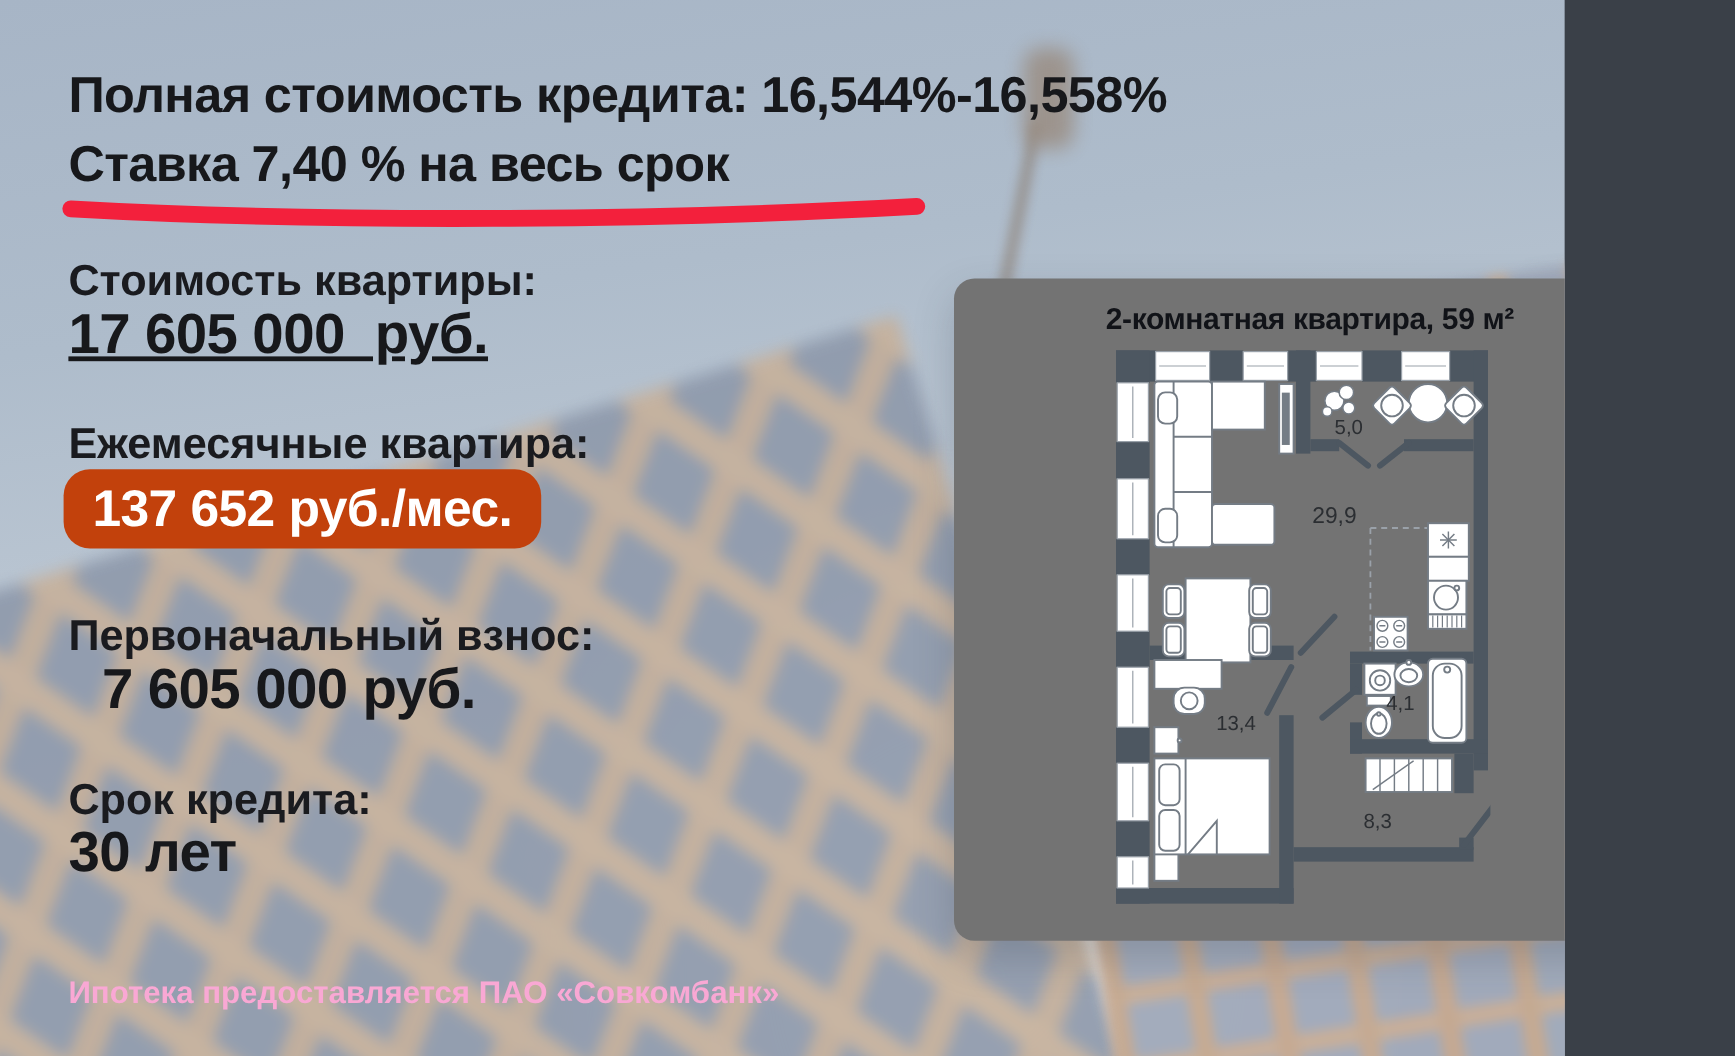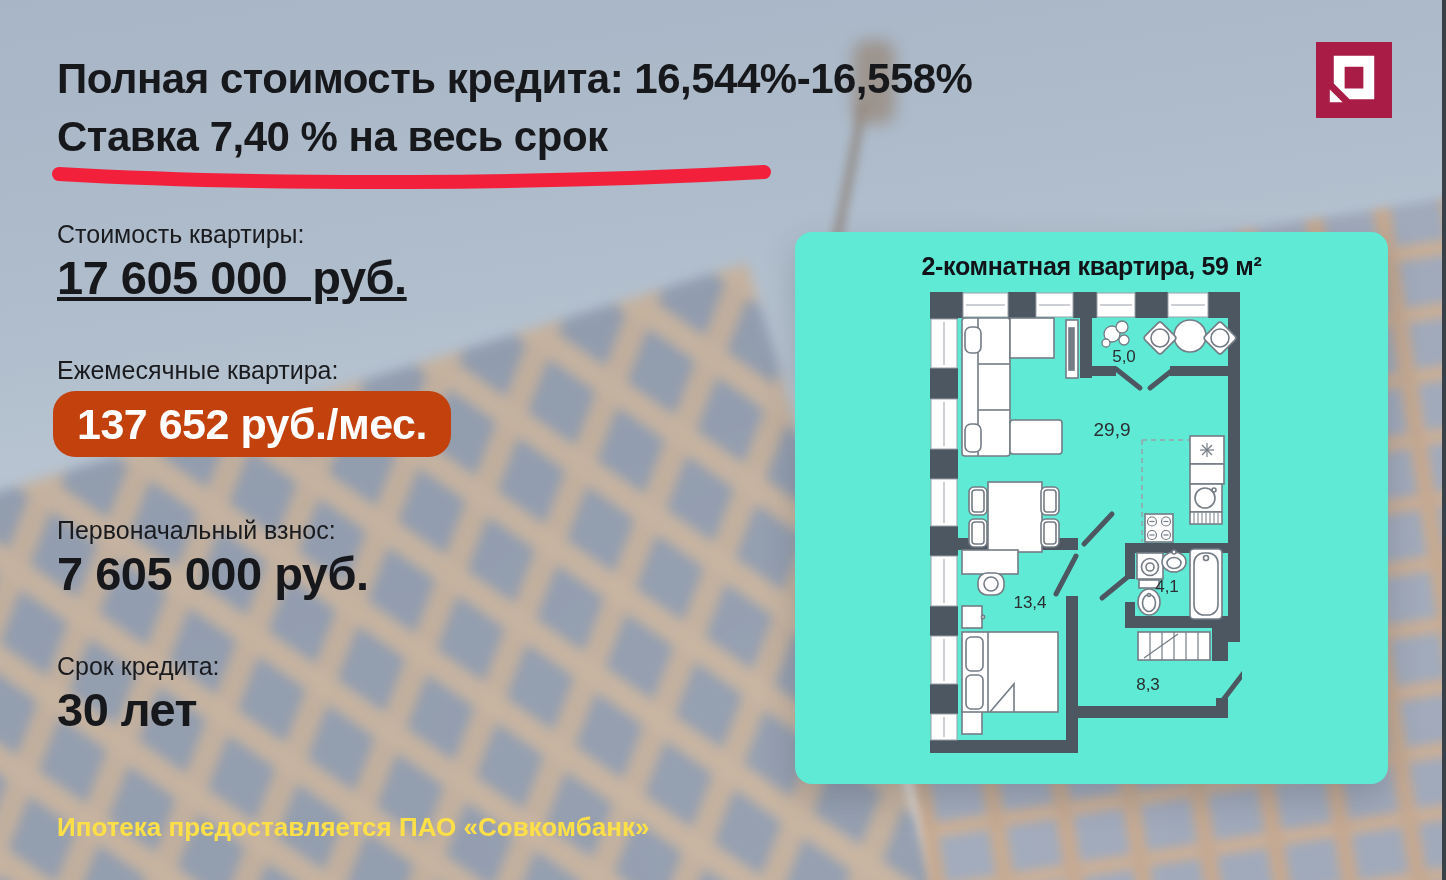--- a/index.html
+++ b/index.html
@@ -1,17 +1,17 @@
 <!DOCTYPE html>
 <html><head>
 <meta charset="utf-8">
 <style>
   html,body{margin:0;padding:0;background:#3a4048;}
   .poster{
-    position:relative; width:1442px; height:880px; overflow:hidden;
+    position:relative; width:1304px; height:880px; overflow:hidden;
     font-family:"Liberation Sans","DejaVu Sans",sans-serif; color:#17181b;
   }
   
   .sky{position:absolute; inset:0;
     background:linear-gradient(172deg,#a7b5c6 0%,#aebccb 28%,#bcc7d3 52%,#ccd4dc 72%,#c3ccd6 100%);}
   .sky-glow{position:absolute; left:420px; top:380px; width:740px; height:620px;
     background:radial-gradient(ellipse at 55% 70%, rgba(244,246,248,.95) 0%, rgba(236,240,244,.55) 45%, rgba(236,240,244,0) 75%);
     filter:blur(10px);}
   .bldg{position:absolute; filter:blur(6px);}
   .bldg-left{
@@ -34,35 +34,35 @@
   }
   .lamp-pole{position:absolute; left:845px; top:100px; width:9px; height:150px;
     background:#8d8177; transform:rotate(11deg); filter:blur(5px); opacity:.75;}
   .lamp-head{position:absolute; left:853px; top:40px; width:42px; height:84px;
     border-radius:14px; background:#998b7f; filter:blur(8px); opacity:.8;}
 
   
   .abs{position:absolute;}
   .headline{left:57px; top:50px; font-size:42px; font-weight:700; line-height:58px; letter-spacing:-.5px;}
   .underline-svg{left:50px; top:162px;}
-  .stat-label{left:57px; font-size:25px; font-weight:400; line-height:32px; color:#1a1b1f;}
+  .stat-label{left:57px; font-size:36px; font-weight:700; line-height:32px; color:#1a1b1f;}
   .stat-value{left:57px; font-size:47px; font-weight:700; line-height:56px; letter-spacing:-.5px; white-space:pre;}
   .lbl-price{top:218px;} .val-price{top:250px;text-decoration:underline;}
   .lbl-month{top:354px;}
   .badge{left:53px; top:391px; background:#c2410c; color:#ffffff; border-radius:22px;
     height:66px; line-height:66px; padding:0 24px; font-size:43px; font-weight:700; letter-spacing:-.5px;}
-  .lbl-down{top:514px;} .val-down{top:546px;}
+  .lbl-down{top:514px;} .val-down{top:546px;margin-left:28px;}
   .lbl-term{top:650px;} .val-term{top:682px;text-align:center;}
-  .disclaimer{left:57px; top:812px; font-size:26px; font-weight:600; color:#fde047;}
+  .disclaimer{left:57px; top:812px; font-size:26px; font-weight:600; color:#f9a8d4;}
 
   
   .logo{left:1316px; top:42px; width:76px; height:76px;}
 
   
-  .card{left:795px; top:232px; width:593px; height:552px; background:#5eead4;
+  .card{left:795px; top:232px; width:593px; height:552px; background:#737373;
     border-radius:17px; box-shadow:0 14px 34px rgba(40,50,65,.22);}
   .card-title{position:absolute; left:0; top:20px; width:100%; text-align:center;
     font-size:25px; font-weight:700; color:#111318; letter-spacing:-.3px;}
   .plan{position:absolute; left:133px; top:58px;}
   .plan text{font-family:"Liberation Sans","DejaVu Sans",sans-serif; font-size:17px; fill:#2b2e32;}
   .plan .big{font-size:19px;}
 </style>
 </head>
 <body>
 

